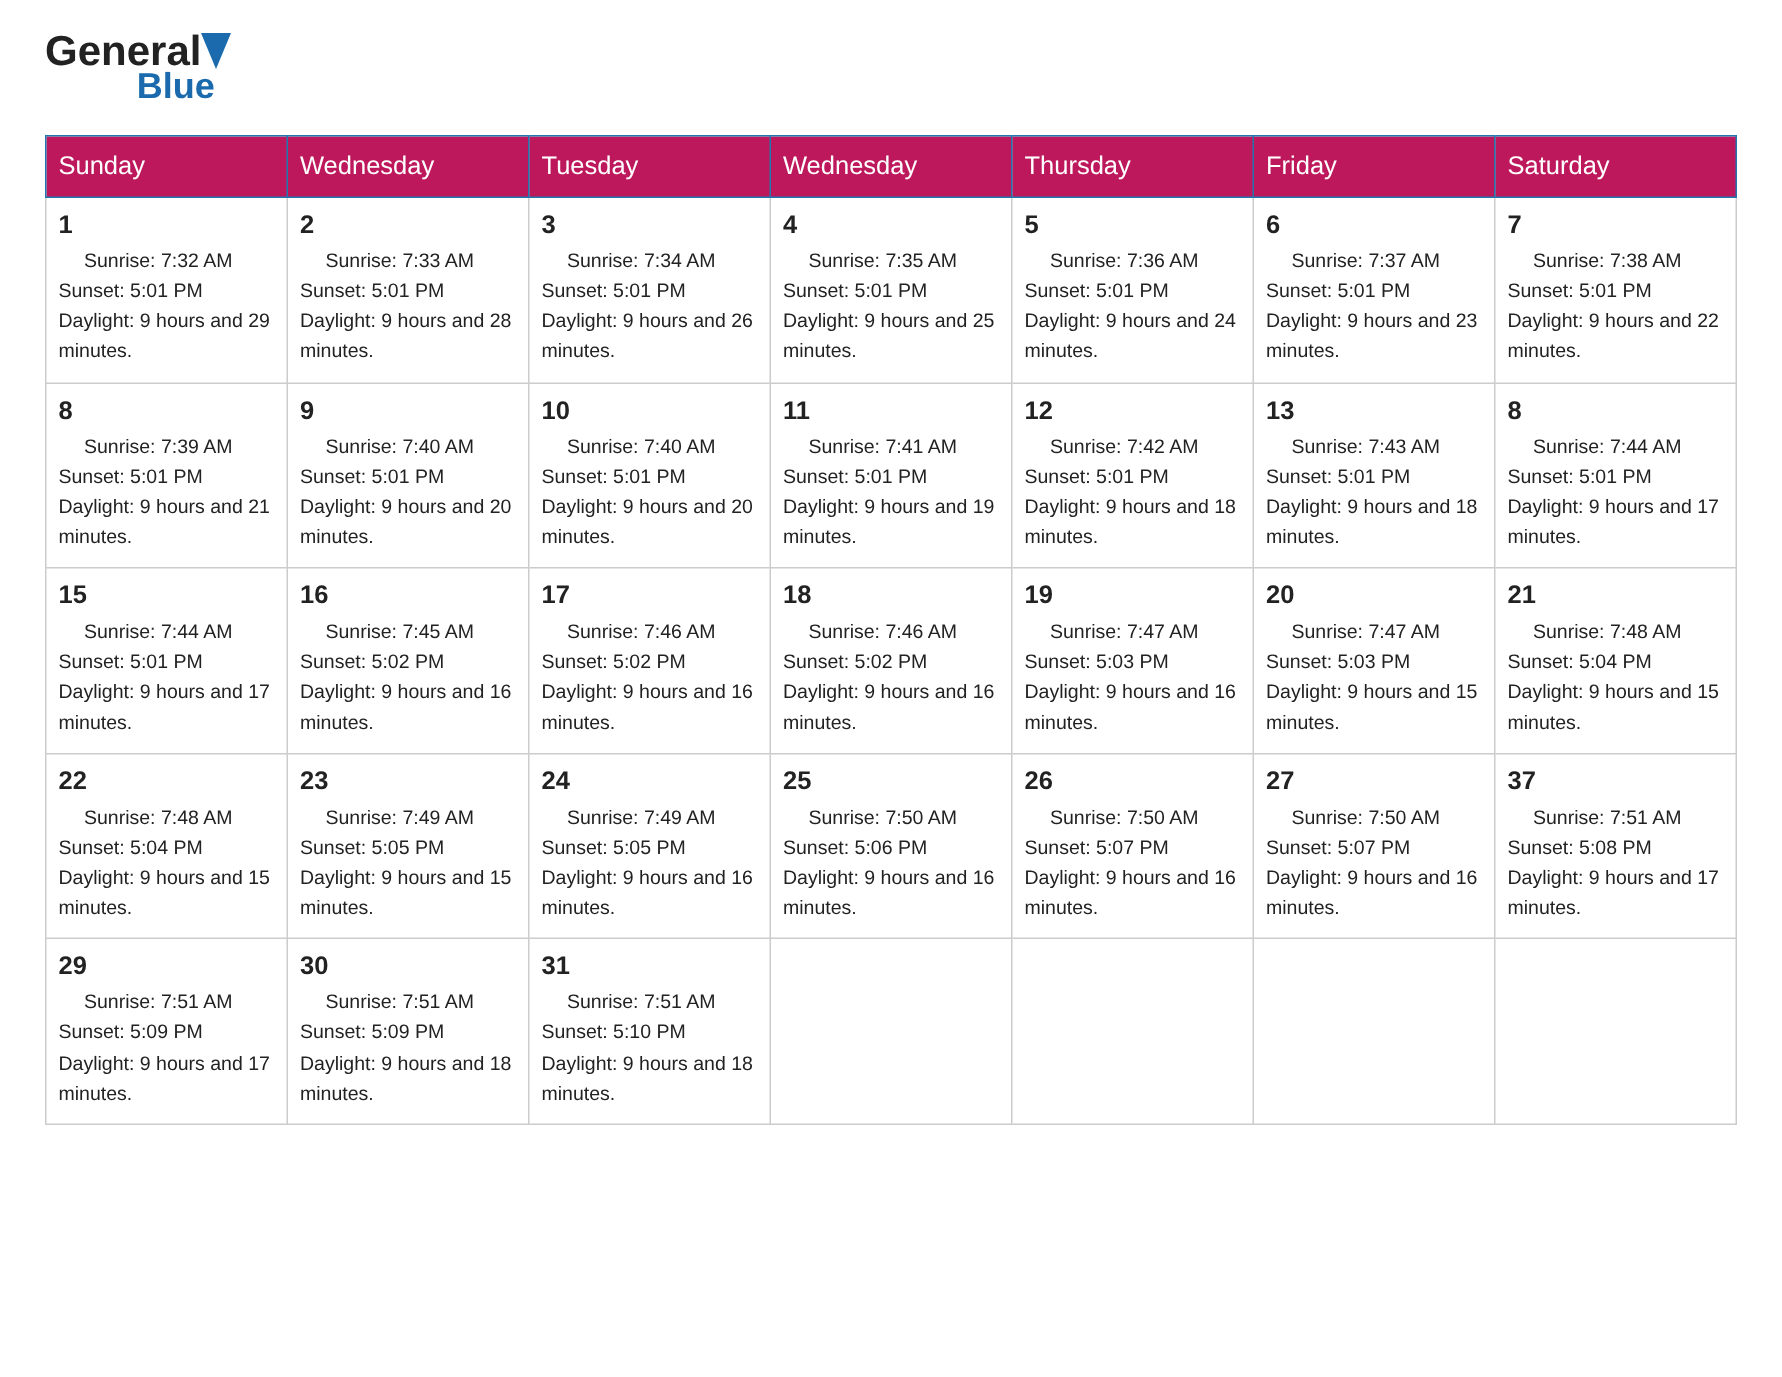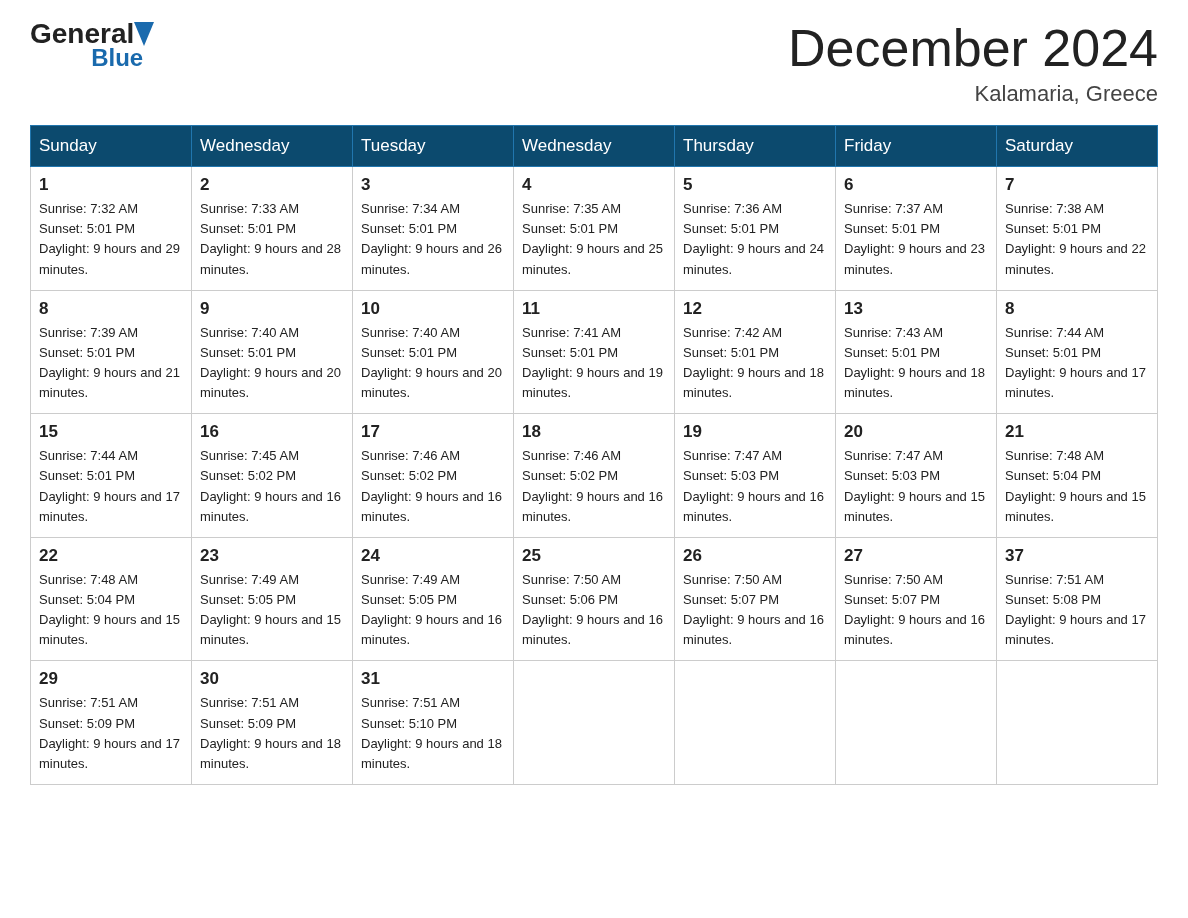--- a/index.html
+++ b/index.html
@@ -52,21 +52,21 @@
       font-size: 22px;
       color: #444;
       margin-top: 4px;
     }
     .calendar {
       width: 100%;
       border-collapse: collapse;
       table-layout: fixed;
     }
     .calendar thead th {
-      background-color: #0c4a6e;
+      background-color: #be185d;
       color: #fff;
       font-size: 17px;
       font-weight: normal;
       padding: 10px 8px;
       text-align: left;
       border: 1px solid #2176ae;
       margin-top: 36px;
     }
     .calendar tbody td {
       vertical-align: top;
@@ -79,20 +79,21 @@
     .day-number {
       font-size: 17px;
       font-weight: bold;
       display: block;
       margin-bottom: 4px;
     }
     .day-info {
       font-size: 13px;
       color: #222;
       line-height: 1.55;
+      margin-left: 17px;
     }
     .empty {
       background: #fff;
     }
     
     .logo-svg {
       display: inline-block;
       vertical-align: middle;
     }
   </style>
@@ -102,24 +103,20 @@
 <div class="header">
   <div class="logo">
     <div class="logo-text">
       <span class="logo-general">General</span>
       <svg class="logo-svg" width="20" height="24" viewBox="0 0 20 24">
         <polygon points="0,0 20,0 10,24" fill="#1a6aad"></polygon>
       </svg>
     </div>
     <div class="logo-sub">Blue</div>
   </div>
-  <div class="title-block">
-    <div class="month-title">December 2024</div>
-    <div class="location">Kalamaria, Greece</div>
-  </div>
 </div>
 
 <table class="calendar">
   <thead>
     <tr>
     <th>Sunday</th>
         <th>Wednesday</th>
         <th>Tuesday</th>
         <th>Wednesday</th>
         <th>Thursday</th>

